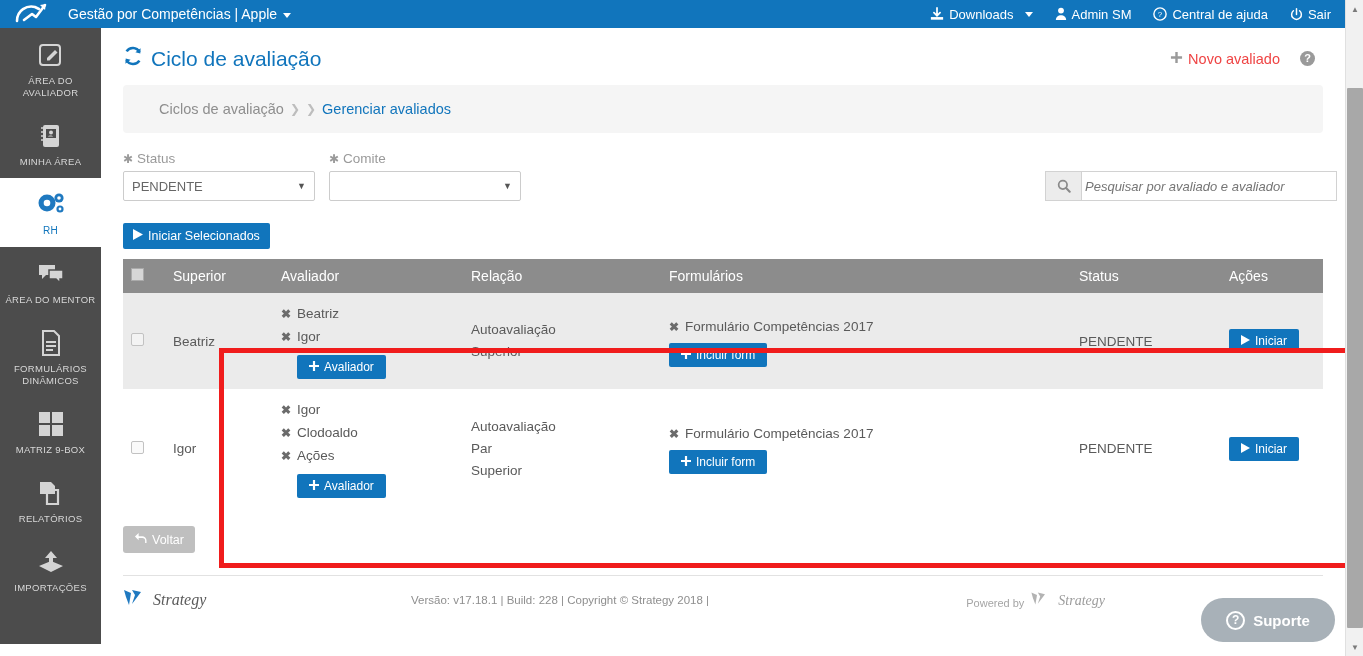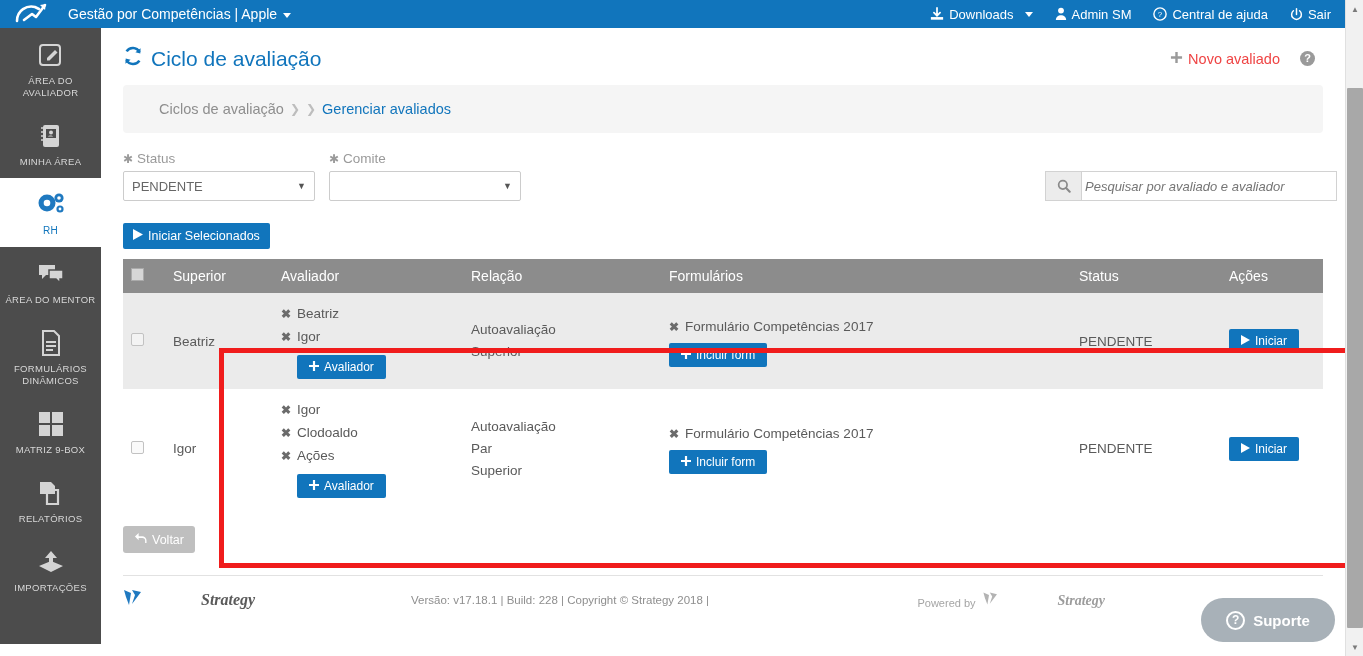--- a/index.html
+++ b/index.html
@@ -176,21 +176,21 @@
   }
   .sb-arrow {
     width: 18px; height: 18px; display: flex; align-items: center; justify-content: center;
     color: #7a7a7a; font-size: 8px; cursor: pointer;
   }
   .sb-thumb {
     position: absolute; top: 88px; left: 1px; width: 16px; height: 540px;
     background: #a8a8a8; border-radius: 1px; cursor: pointer;
   }
   .sb-arrow.bottom { position: absolute; bottom: 0; }
-  .strategy-word { font-family: "Liberation Serif", serif; font-weight: bold; font-style: italic; margin-left: 48px; }
+  .strategy-word { font-family: "Liberation Serif", serif; font-weight: normal; font-style: italic; }
 </style>
 </head>
 <body>
 
 <div class="topbar">
   <div class="brand-logo">
     <svg width="34" height="22" viewBox="0 0 34 22">
       <path d="M2 18 C2 7,12 2,20 4 L24 6" stroke="#fff" stroke-width="2.6" fill="none" stroke-linecap="round"></path>
       <path d="M9 17 L17 11 L21 14 L30 2" stroke="#fff" stroke-width="2.6" fill="none" stroke-linecap="round" stroke-linejoin="round"></path>
       <path d="M25 2 L31 1 L30 7 Z" fill="#fff"></path>

